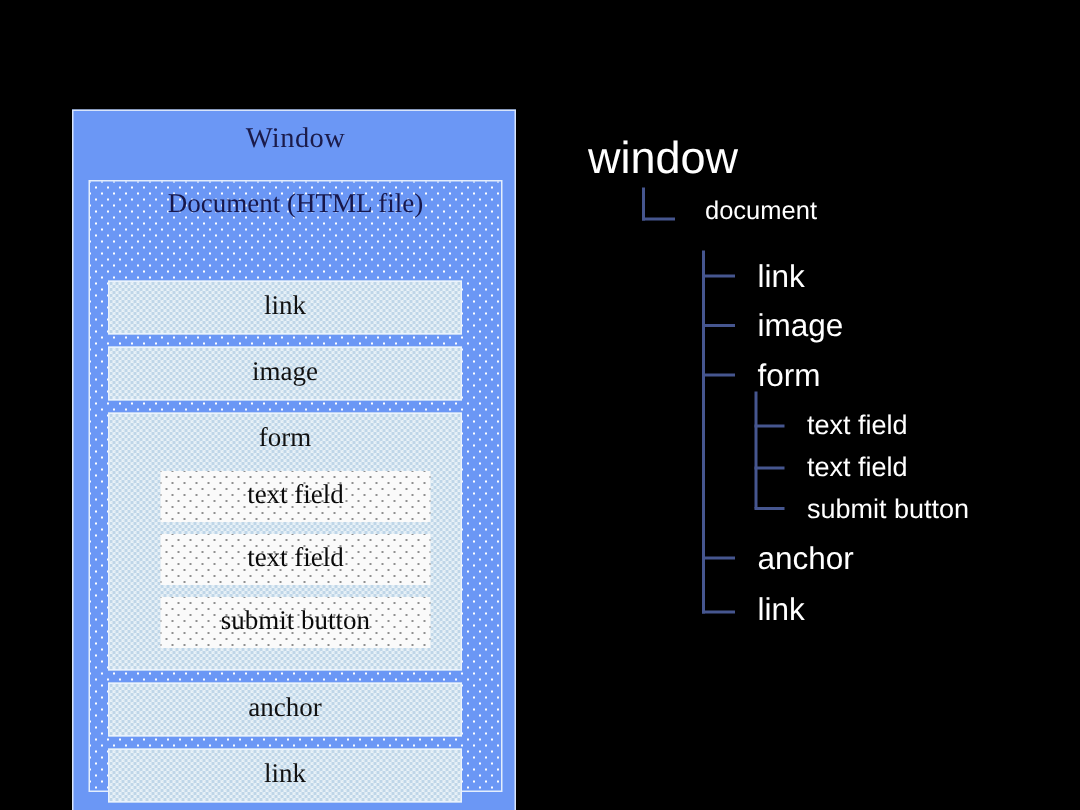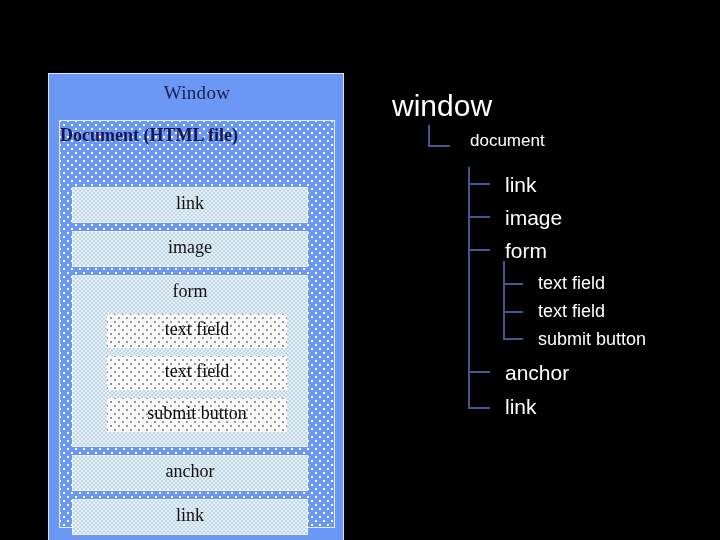--- a/index.html
+++ b/index.html
@@ -55,25 +55,25 @@
       radial-gradient(#FFFFFF 0.8px, transparent 0.9px),
       radial-gradient(#FFFFFF 0.8px, transparent 0.9px);
     background-size: 8px 8px, 8px 8px;
     background-position: 0 0, 4px 4px;
   }
   #document-label {
     position: absolute;
     left: 0;
     top: 4px;
     width: 100%;
+    text-align: center;
     font-family: "Liberation Serif", serif;
     font-size: 18px;
     color: #17174A;
     text-shadow: 0 0 1px rgba(107,151,245,0.9);
-    font-weight: bold;
   }
 
   
   .l2-box {
     position: absolute;
     left: 12px;
     width: 236px;
     box-sizing: border-box;
     border: 1px solid #EAF3FD;
     background-color: #BFD6E8;

